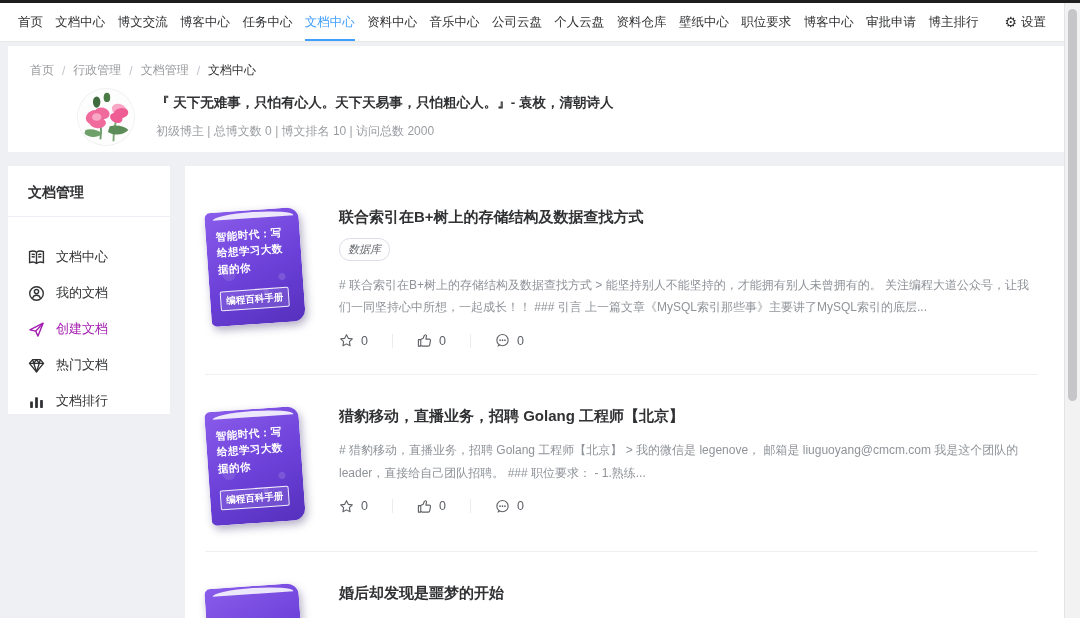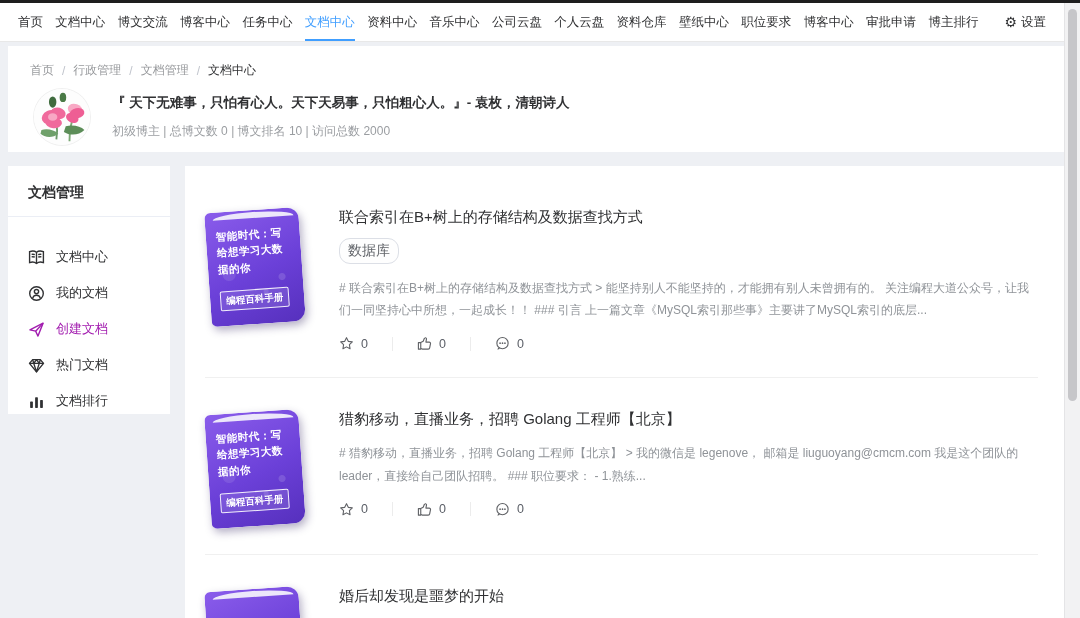--- a/index.html
+++ b/index.html
@@ -28,42 +28,42 @@
   
   .scrollbar { position:absolute; top:3px; right:0; bottom:0; width:16px; background:#f2f2f3; border-left:1px solid #e4e4e6; z-index:25; }
   .scroll-thumb { position:absolute; top:6px; left:3px; width:9px; height:392px; background:#c6c6c9; border-radius:5px; }
 
   
   .header-band { position:absolute; top:46px; left:8px; right:16px; height:106px; background:#fff; }
   .breadcrumb { padding:16px 0 0 22px; font-size:12px; color:#97999c; display:flex; gap:8px; align-items:center; }
   .breadcrumb a { color:#97999c; text-decoration:none; cursor:pointer; }
   .breadcrumb a.current { color:#303133; }
   .crumb-sep { color:#c0c4cc; }
-  .profile { display:flex; align-items:center; gap:22px; padding:10px 0 0 26px; }
+  .profile { display:flex; align-items:center; gap:22px; padding:10px 0 0 26px;margin-left:44px; }
   .avatar { width:56px; height:56px; border-radius:50%; overflow:hidden; background:#fff; box-shadow:0 0 0 1px #f0f0f0; flex:0 0 auto; }
   .quote { font-size:13.5px; font-weight:bold; color:#303133; }
   .profile-stats { margin-top:11px; font-size:12px; color:#9a9da1; }
 
   
   .sidebar-card { position:absolute; top:166px; left:8px; width:162px; height:248px; background:#fff; }
   .sidebar-title { font-size:14px; font-weight:bold; padding:18px 20px 14px; color:#303133; }
   .sidebar-divider { height:1px; background:#ebeef5; }
   .sidebar-menu { padding:22px 0 0; }
   .side-item { display:flex; align-items:center; gap:11px; padding:0 20px; height:36px; font-size:13px; color:#303133; cursor:pointer; }
   .side-item.active { color:#a21caf; }
   .side-item .ico { width:17px; height:17px; display:inline-flex; }
   .side-item svg { width:17px; height:17px; }
 
   
   .main-card { position:absolute; top:166px; left:185px; right:16px; bottom:0; background:#fff; overflow:hidden; padding:38px 26px 0 20px; }
   .doc-item { display:flex; gap:32px; padding-bottom:26px; border-bottom:1px solid #f0f0f0; margin-bottom:28px; cursor:pointer; }
   .doc-body { flex:1; min-width:0; padding-top:4px; }
-  .doc-title { font-size:15px; font-weight:normal; color:#303133; }
+  .doc-title { font-size:15px; font-weight:bold; color:#303133; }
   .doc-tags { margin-top:11px; display:flex; gap:9px; }
-  .tag { font-size:14px; color:#63666b; border:1px solid #dcdfe6; border-radius:11px; padding:3px 8px; background:#fefefe; }
+  .tag { font-size:11px; color:#63666b; border:1px solid #dcdfe6; border-radius:11px; padding:3px 8px; background:#fefefe;font-style:italic; }
   .doc-excerpt {
     margin-top:13px; font-size:12px; color:#8f9398; line-height:1.85;
     display:-webkit-box; -webkit-line-clamp:2; -webkit-box-orient:vertical; overflow:hidden;
   }
   .doc-stats { margin-top:15px; display:flex; align-items:center; font-size:12.5px; color:#5a5e66; }
   .stat { display:flex; align-items:center; gap:7px; }
   .stat svg { width:15px; height:15px; }
   .stat-sep { width:1px; height:14px; background:#ececec; margin:0 24px; }
 
   

